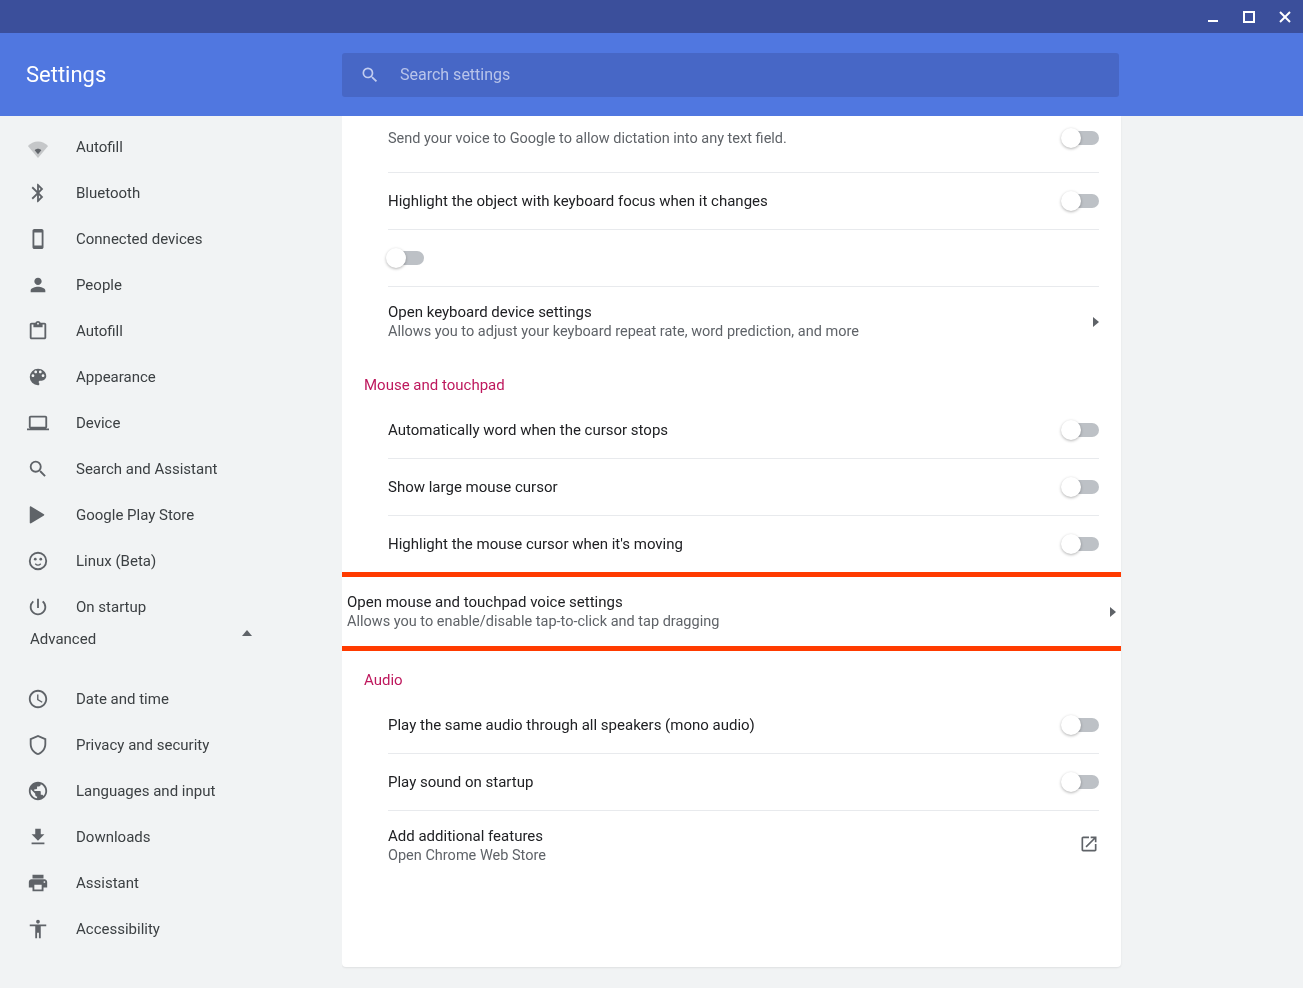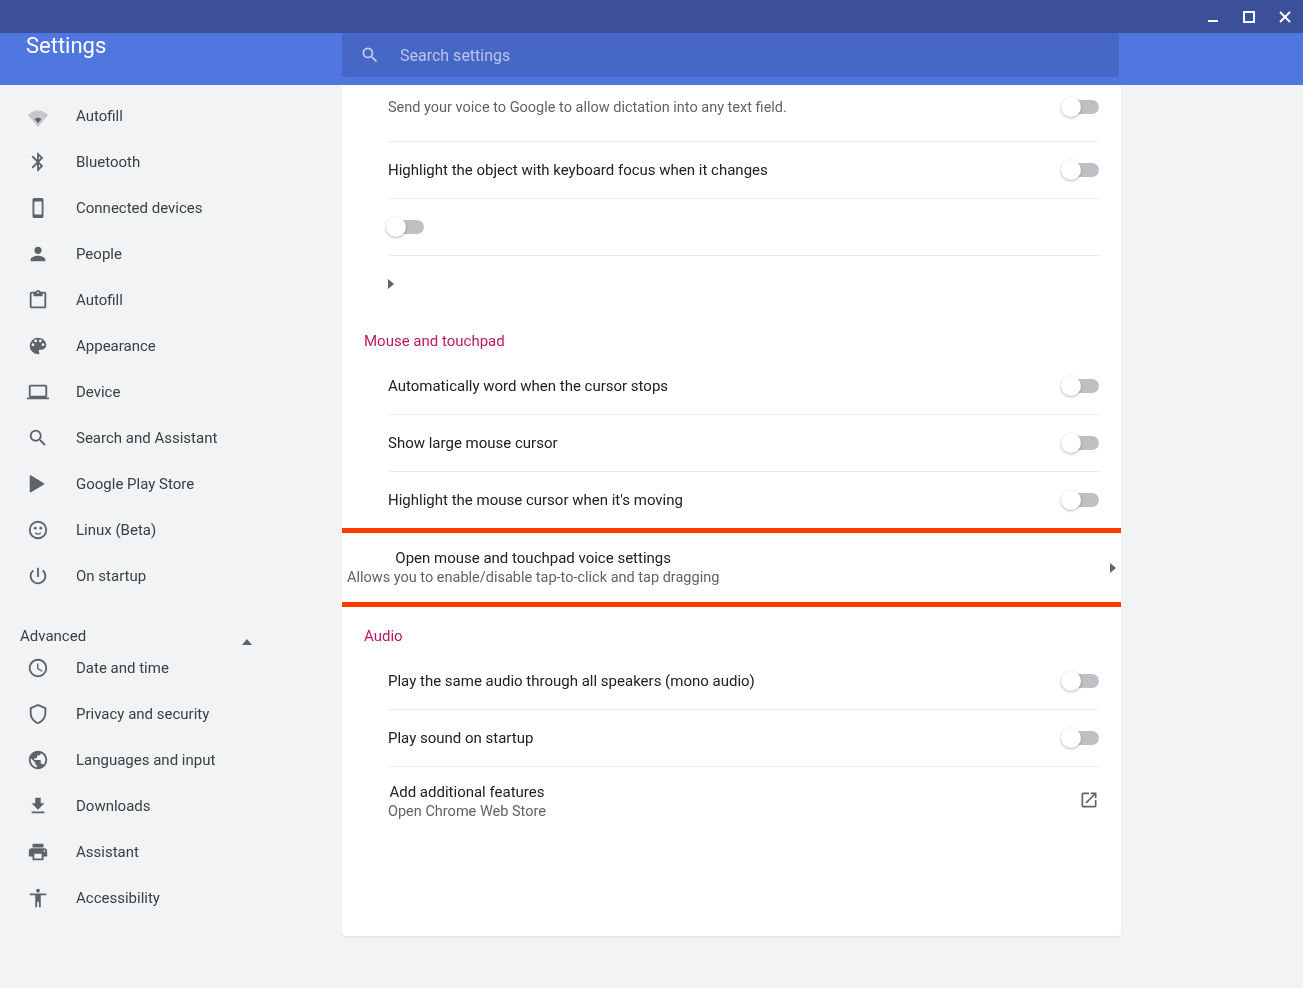--- a/index.html
+++ b/index.html
@@ -11,24 +11,24 @@
   display: flex;
   justify-content: flex-end;
   align-items: center;
   padding-right: 8px;
   gap: 16px;
 }
 .titlebar .win-btn { width: 20px; height: 20px; display: flex; align-items: center; justify-content: center; color: #fff; cursor: pointer; }
 .titlebar svg { stroke: #fff; fill: none; }
 
 .header {
-  height: 52px;
+  height: 83px;
   background: #5077e0;
   display: flex;
-  align-items: flex-start;
+  align-items: center;
 }
 .header-title {
   width: 342px;
   padding-left: 26px;
   color: #fff;
   font-size: 22px;
   font-weight: 400;
 }
 .search-wrap {
   width: 777px;
@@ -65,23 +65,23 @@
   align-items: center;
   padding-left: 26px;
   cursor: pointer;
   color: #5f6368;
 }
 .side-item .icon { width: 24px; height: 24px; display: flex; align-items: center; justify-content: center; margin-right: 26px; }
 .side-item .label { font-size: 15px; color: #3c4043; }
 .side-advanced {
   height: 46px;
   display: flex;
-  align-items: flex-end;
+  align-items: flex-start;
   justify-content: space-between;
-  padding-left: 20px;
+  padding-left: 30px;
   padding-right: 90px;
   color: #3c4043;
   font-size: 15px;
   cursor: pointer;
 }
 
 .main {
   flex: 1;
   display: flex;
   justify-content: flex-start;
@@ -96,21 +96,20 @@
   margin-bottom: 40px;
   overflow: hidden;
 }
 
 .row {
   display: flex;
   align-items: center;
   justify-content: space-between;
   padding: 16px 22px;
   min-height: 56px;
-  text-align: center;
 }
 .row.indent { padding-left: 46px; }
 .row .texts { display: flex; flex-direction: column; gap: 2px; }
 .row .title { font-size: 15px; color: #202124; }
 .row .sub { font-size: 14.5px; color: #5f6368; }
 .section-title {
   font-size: 15px;
   color: #be185d;
   padding: 20px 22px 8px;
 }
@@ -360,20 +359,24 @@
         <div class="toggle"></div>
       </div>
       <div class="divider"></div>
 
       <div class="row indent">
         <div class="toggle"></div>
       </div>
       <div class="divider"></div>
 
       <div class="row indent">
+        <div class="texts">
+          <span class="title">Open keyboard device settings</span>
+          <span class="sub">Allows you to adjust your keyboard repeat rate, word prediction, and more</span>
+        </div>
         <span class="arrow-right"></span>
       </div>
 
       <div class="section-title">Mouse and touchpad</div>
 
       <div class="row indent">
         <div class="texts">
             <span class="title">Automatically word when the cursor stops</span>
           </div>
         <div class="toggle"></div>

